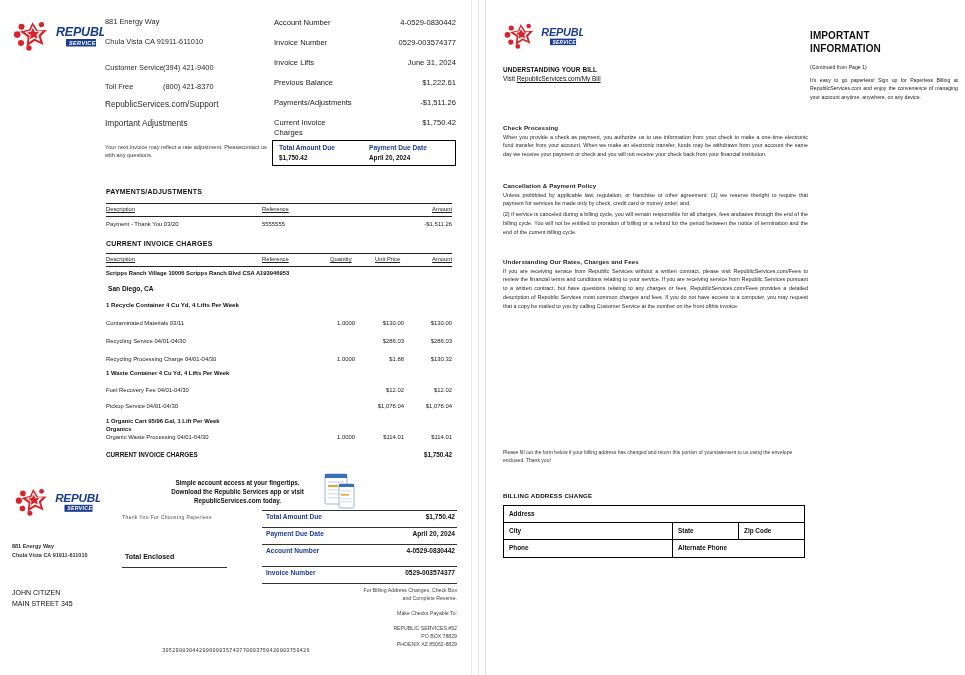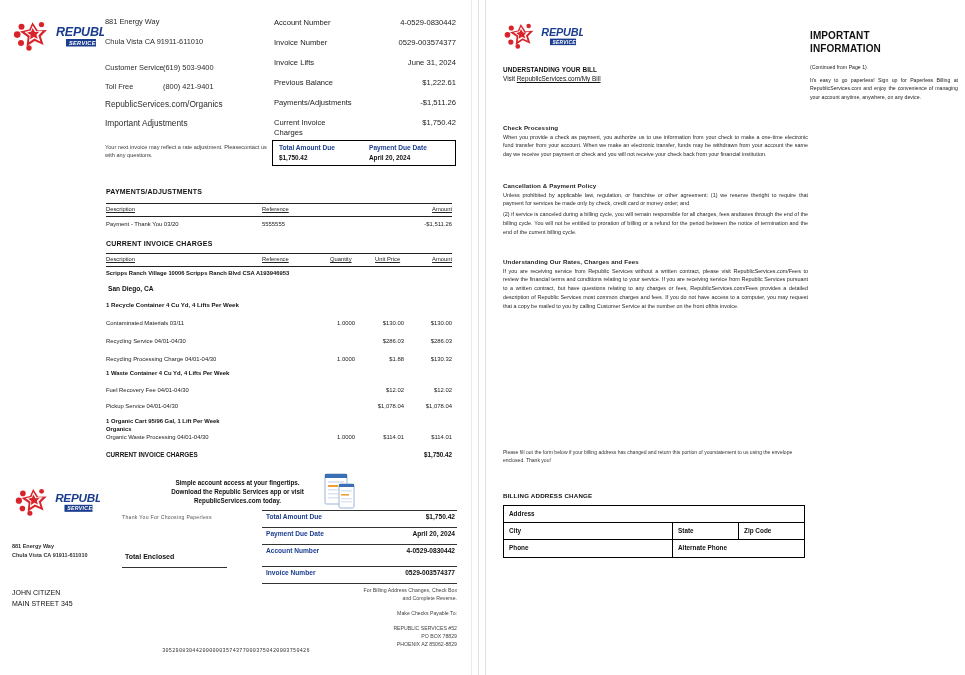--- a/index.html
+++ b/index.html
@@ -113,24 +113,24 @@
         <text x="44" y="16" font-family="Liberation Sans, sans-serif" font-size="12.5" font-weight="bold" font-style="italic" fill="#1b3d8f" letter-spacing="-0.2">REPUBLIC</text>
         <rect x="54" y="19" width="30" height="7.5" fill="#1b3d8f"></rect>
         <text x="57" y="25" font-family="Liberation Sans, sans-serif" font-size="5.6" font-weight="bold" font-style="italic" fill="#ffffff" letter-spacing="0.3">SERVICES</text>
       </svg>
     </div>
 
     <div class="hdr-contact">
       <div class="row" style="top:0px;">881 Energy Way</div>
       <div class="row" style="top:20px;">Chula Vista CA 91911-611010</div>
       <div class="row b" style="top:46px;">Customer Service</div>
-      <div class="val" style="top:46px;">(619) 503-9400</div>
+      <div class="val" style="top:46px;">(394) 421-9400</div>
       <div class="row b" style="top:65px;">Toll Free</div>
-      <div class="val" style="top:65px;">(800) 421-9401</div>
-      <div class="row" style="top:82px;font-size:8.3px;">RepublicServices.com/Organics</div>
+      <div class="val" style="top:65px;">(800) 421-8370</div>
+      <div class="row" style="top:82px;font-size:8.3px;">RepublicServices.com/Support</div>
       <div class="row" style="top:101px;font-size:8.3px;">Important Adjustments</div>
     </div>
     <div class="hdr-note">Your next invoice may reflect a rate adjustment. Pleasecontact us with any questions.</div>
 
     <div class="summary">
       <div class="srow" style="top:0px;">
         <span class="lbl">Account Number</span>
         <span class="amt">4-0529-0830442</span>
       </div>
       <div class="srow" style="top:20px;">

